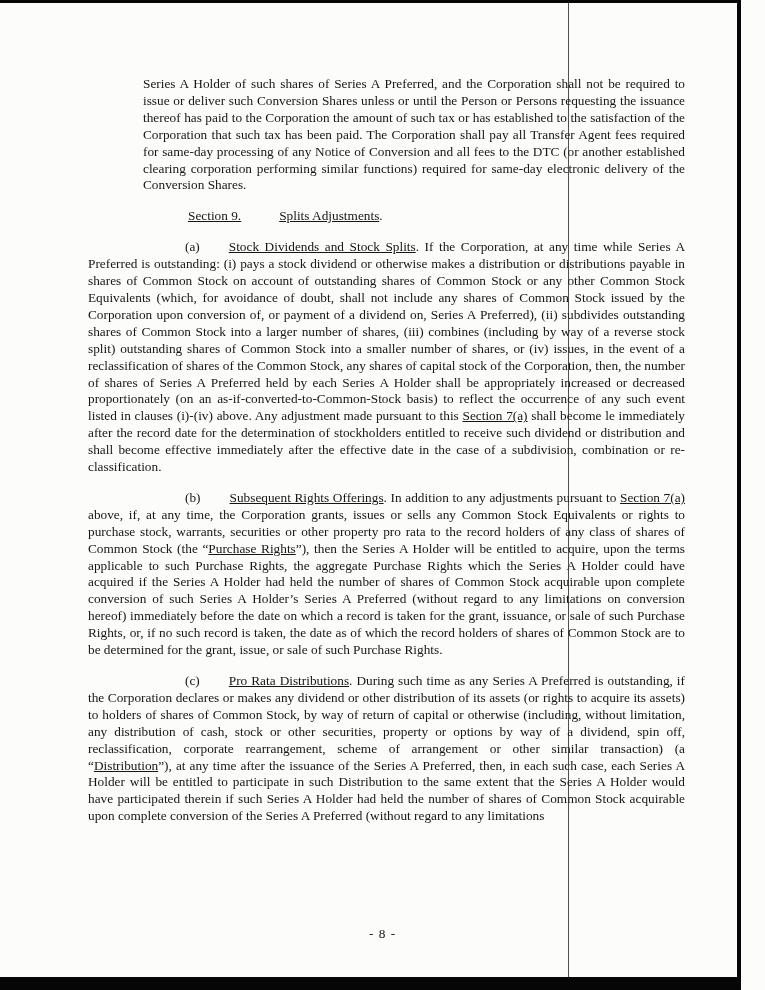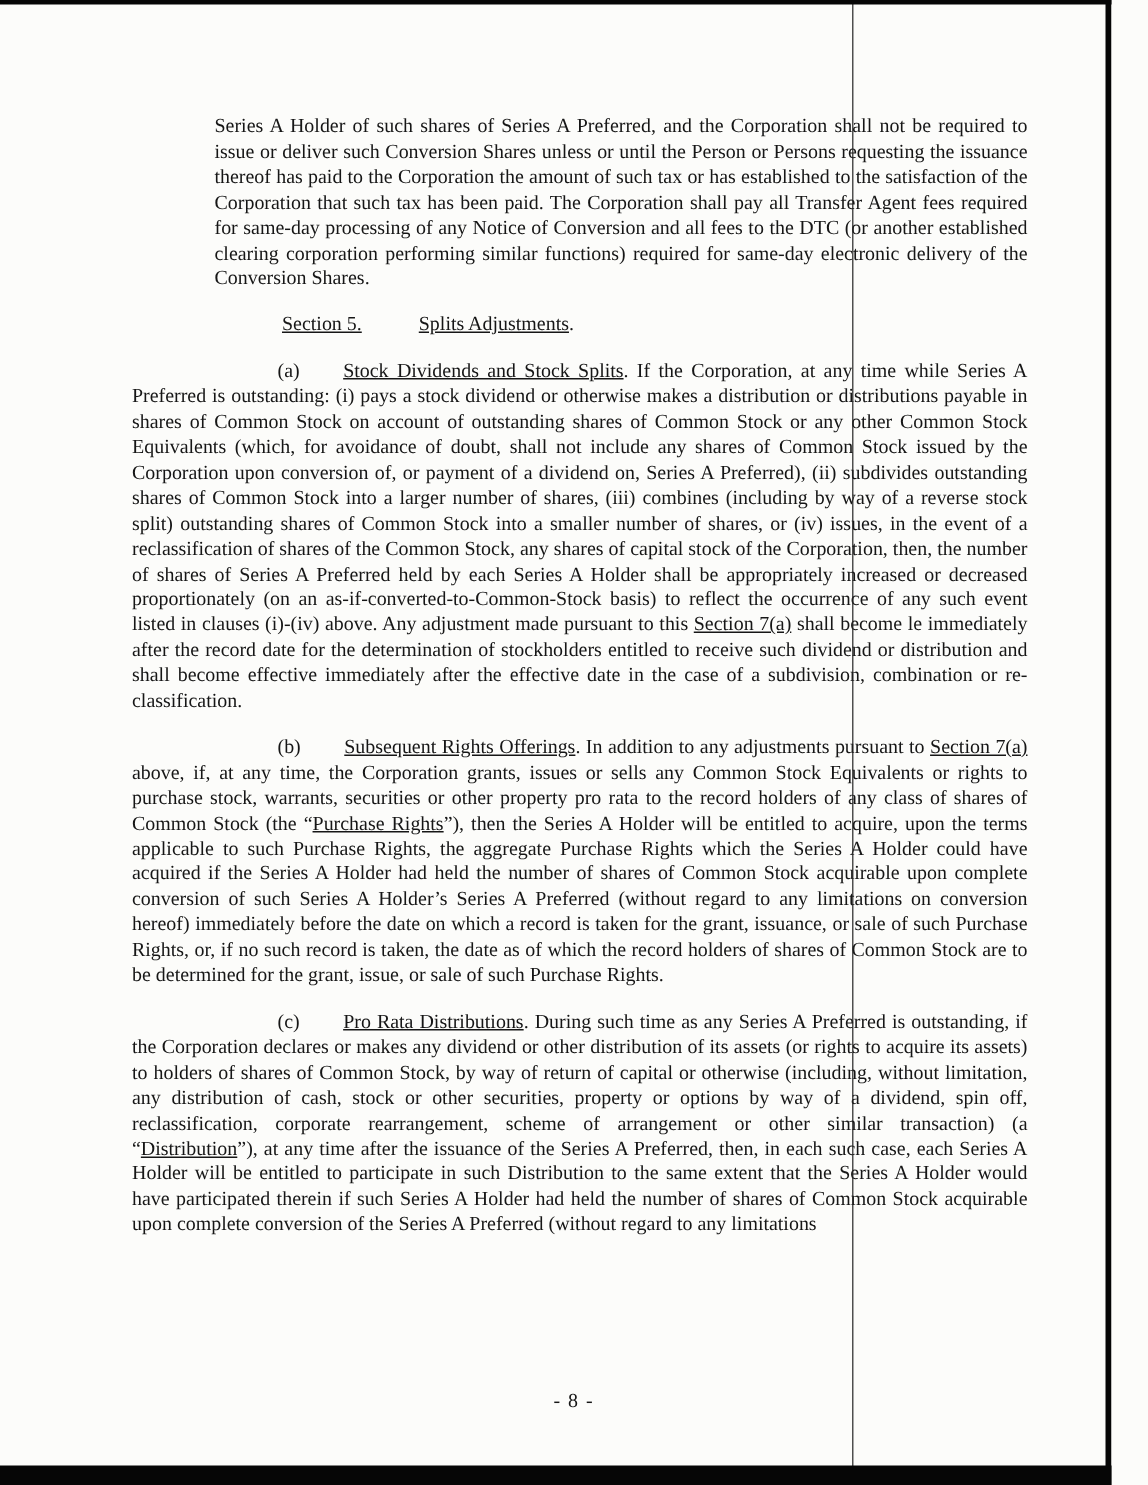--- a/index.html
+++ b/index.html
@@ -36,21 +36,21 @@
   .edge-right{position:absolute;top:0;right:0;width:4px;height:990px;background:var(--edge);z-index:5;}
   .edge-bottom{position:absolute;bottom:0;left:0;width:765px;height:13px;background:var(--edge);z-index:5;}
   .crease{position:absolute;top:0;left:568px;width:1px;height:990px;background:var(--crease);z-index:4;}
 </style>
 </head>
 <body>
 
 <div class="page">
   <div class="content">
       <p class="block-indent"><span>Series A Holder of such shares of Series A Preferred, and the Corporation shall not be required to issue or deliver such Conversion Shares unless or until the Person or Persons requesting the issuance thereof has paid to the Corporation the amount of such tax or has established to the satisfaction of the Corporation that such tax has been paid.  The Corporation shall pay all Transfer Agent fees required for same-day processing of any Notice of Conversion and all fees to the DTC (or another established clearing corporation performing similar functions) required for same-day electronic delivery of the Conversion Shares.</span></p>
-      <p><span class="sp" style="width: 100px;"></span><span class="u">Section 5.</span><span class="sp" style="width: 38px;"></span><span class="u">Splits Adjustments</span><span>.</span></p>
+      <p><span class="sp" style="width: 100px;"></span><span class="u">Section 9.</span><span class="sp" style="width: 38px;"></span><span class="u">Splits Adjustments</span><span>.</span></p>
       <p><span class="sp" style="width: 97px;"></span><span>(a)</span><span class="sp" style="width: 29px;"></span><span class="u">Stock Dividends and Stock Splits</span><span>.  If the Corporation, at any time while Series A Preferred is outstanding: (i) pays a stock dividend or otherwise makes a distribution or distributions payable in shares of Common Stock on account of outstanding shares of Common Stock or any other Common Stock Equivalents (which, for avoidance of doubt, shall not include any shares of Common Stock issued by the Corporation upon conversion of, or payment of a dividend on, Series A Preferred), (ii) subdivides outstanding shares of Common Stock into a larger number of shares, (iii) combines (including by way of a reverse stock split) outstanding shares of Common Stock into a smaller number of shares, or (iv) issues, in the event of a reclassification of shares of the Common Stock, any shares of capital stock of the Corporation, then, the number of shares of Series A Preferred held by each Series A Holder shall be appropriately increased or decreased proportionately (on an as-if-converted-to-Common-Stock basis) to reflect the occurrence of any such event listed in clauses (i)-(iv) above.  Any adjustment made pursuant to this </span><span class="u">Section 7(a)</span><span> shall become le immediately after the record date for the determination of stockholders entitled to receive such dividend or distribution and shall become effective immediately after the effective date in the case of a subdivision, combination or re-classification.</span></p>
       <p><span class="sp" style="width: 97px;"></span><span>(b)</span><span class="sp" style="width: 29px;"></span><span class="u">Subsequent Rights Offerings</span><span>.  In addition to any adjustments pursuant to </span><span class="u">Section 7(a)</span><span> above, if, at any time, the Corporation grants, issues or sells any Common Stock Equivalents or rights to purchase stock, warrants, securities or other property pro rata to the record holders of any class of shares of Common Stock (the “</span><span class="u">Purchase Rights</span><span>”), then the Series A Holder will be entitled to acquire, upon the terms applicable to such Purchase Rights, the aggregate Purchase Rights which the Series A Holder could have acquired if the Series A Holder had held the number of shares of Common Stock acquirable upon complete conversion of such Series A Holder’s Series A Preferred (without regard to any limitations on conversion hereof) immediately before the date on which a record is taken for the grant, issuance, or sale of such Purchase Rights, or, if no such record is taken, the date as of which the record holders of shares of Common Stock are to be determined for the grant, issue, or sale of such Purchase Rights.</span></p>
       <p><span class="sp" style="width: 97px;"></span><span>(c)</span><span class="sp" style="width: 29px;"></span><span class="u">Pro Rata Distributions</span><span>.  During such time as any Series A Preferred is outstanding, if the Corporation declares or makes any dividend or other distribution of its assets (or rights to acquire its assets) to holders of shares of Common Stock, by way of return of capital or otherwise (including, without limitation, any distribution of cash, stock or other securities, property or options by way of a dividend, spin off, reclassification, corporate rearrangement, scheme of arrangement or other similar transaction) (a “</span><span class="u">Distribution</span><span>”), at any time after the issuance of the Series A Preferred, then, in each such case, each Series A Holder will be entitled to participate in such Distribution to the same extent that the Series A Holder would have participated therein if such Series A Holder had held the number of shares of Common Stock acquirable upon complete conversion of the Series A Preferred (without regard to any limitations</span></p>
     </div>
   <div class="footer">- 8 -</div>
   <div class="crease"></div>
   <div class="edge-top"></div>
   <div class="edge-right"></div>
   <div class="edge-bottom"></div>
 </div>

